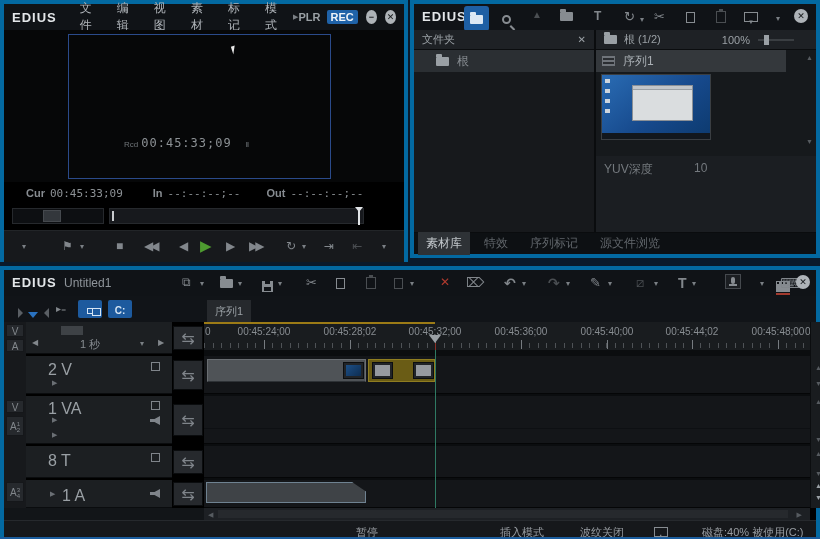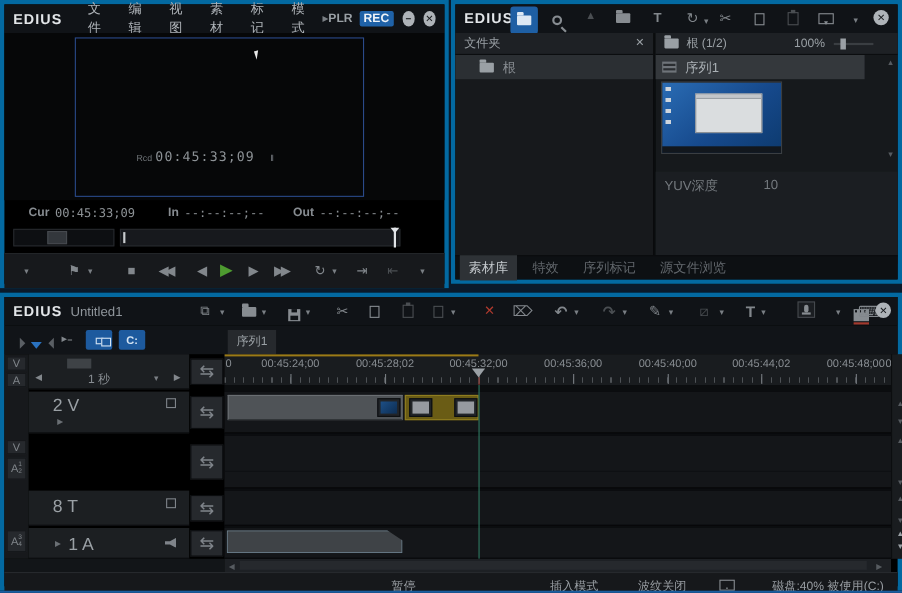--- a/index.html
+++ b/index.html
@@ -349,20 +349,27 @@
       <span class="ic" style="position:absolute;left:6px;top:17px;font-size:8px">◀</span>
       <span style="position:absolute;left:20px;top:15px;width:88px;text-align:center;font-size:11px;color:#878c91">1 秒</span>
       <span class="ic chev" style="position:absolute;left:114px;top:18px">▾</span>
       <span class="ic" style="position:absolute;left:132px;top:17px;font-size:8px">▶</span>
     </div>
     <div class="thead-cell" style="top:86px;height:38px">
       <span class="track-lbl" style="top:5px">2 V</span>
       <span class="sq-btn" style="right:12px;top:6px"></span>
       <span class="exp" style="left:26px;top:23px">▶</span>
     </div>
+    <div class="thead-cell" style="top:126px;height:48px">
+      <span class="track-lbl" style="top:4px">1 VA</span>
+      <span class="sq-btn" style="right:12px;top:5px"></span>
+      <span class="exp" style="left:26px;top:20px">▶</span>
+      <span class="spk" style="right:12px;top:20px"></span>
+      <span class="exp" style="left:26px;top:35px">▶</span>
+    </div>
     <div class="thead-cell" style="top:176px;height:32px">
       <span class="track-lbl" style="top:6px">8 T</span>
       <span class="sq-btn" style="right:12px;top:7px"></span>
     </div>
     <div class="thead-cell" style="top:210px;height:28px">
       <span class="exp" style="left:24px;top:10px">▶</span>
       <span class="track-lbl" style="left:36px;top:7px">1 A</span>
       <span class="spk" style="right:12px;top:9px"></span>
     </div>
 

